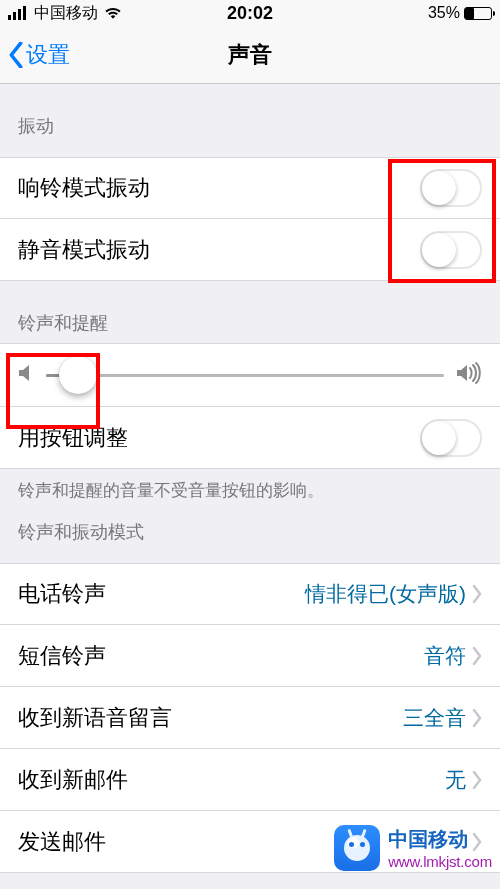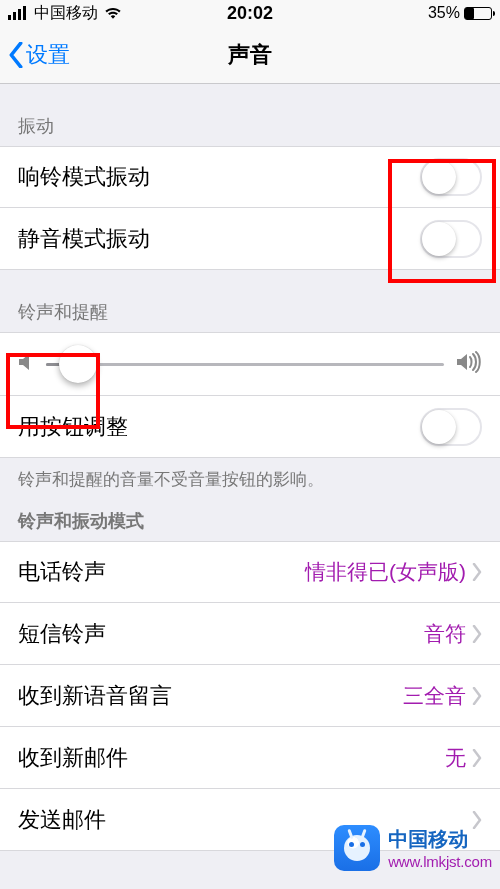--- a/index.html
+++ b/index.html
@@ -45,36 +45,36 @@
   }
   .back { display:flex; align-items:center; color:#007aff; font-size:22px; }
   .back svg { width: 16px; height: 26px; margin-right: 2px; }
   .nav-title { position:absolute; left:0; right:0; text-align:center; font-size:22px; font-weight:600; }
   
   .section-header {
     padding: 30px 18px 8px 18px;
     font-size: 18px;
     color: #777;
   }
-  .section-header.tight { padding-top: 18px; font-weight: bold; }
+  .section-header.tight { padding-top: 18px; }
   
   .cell {
     background: #fff;
     padding: 0 18px;
     min-height: 62px;
     display: flex;
     align-items: center;
     justify-content: space-between;
     border-bottom: 1px solid #d8d8dc;
     font-size: 22px;
     position: relative;
   }
-  .cell.first { border-top: 1px solid #d8d8dc; }
+  .cell.first { border-top: 1px solid #d8d8dc; margin-top: 11px; }
   .cell .label { flex: 1; }
-  .cell .value { color: #a21caf; font-size: 21px; margin-right: 6px;}
+  .cell .value { color: #0369a1; font-size: 21px; margin-right: 6px;}
   .chevron { color:#c7c7cc; }
   .chevron svg { width:10px; height:18px; display:block; }
   
   .toggle {
     width: 62px; height: 38px; border-radius: 19px;
     background: #fff;
     border: 2px solid #e5e5ea;
     position: relative;
     box-shadow: inset 0 0 0 0 #e5e5ea;
   }

